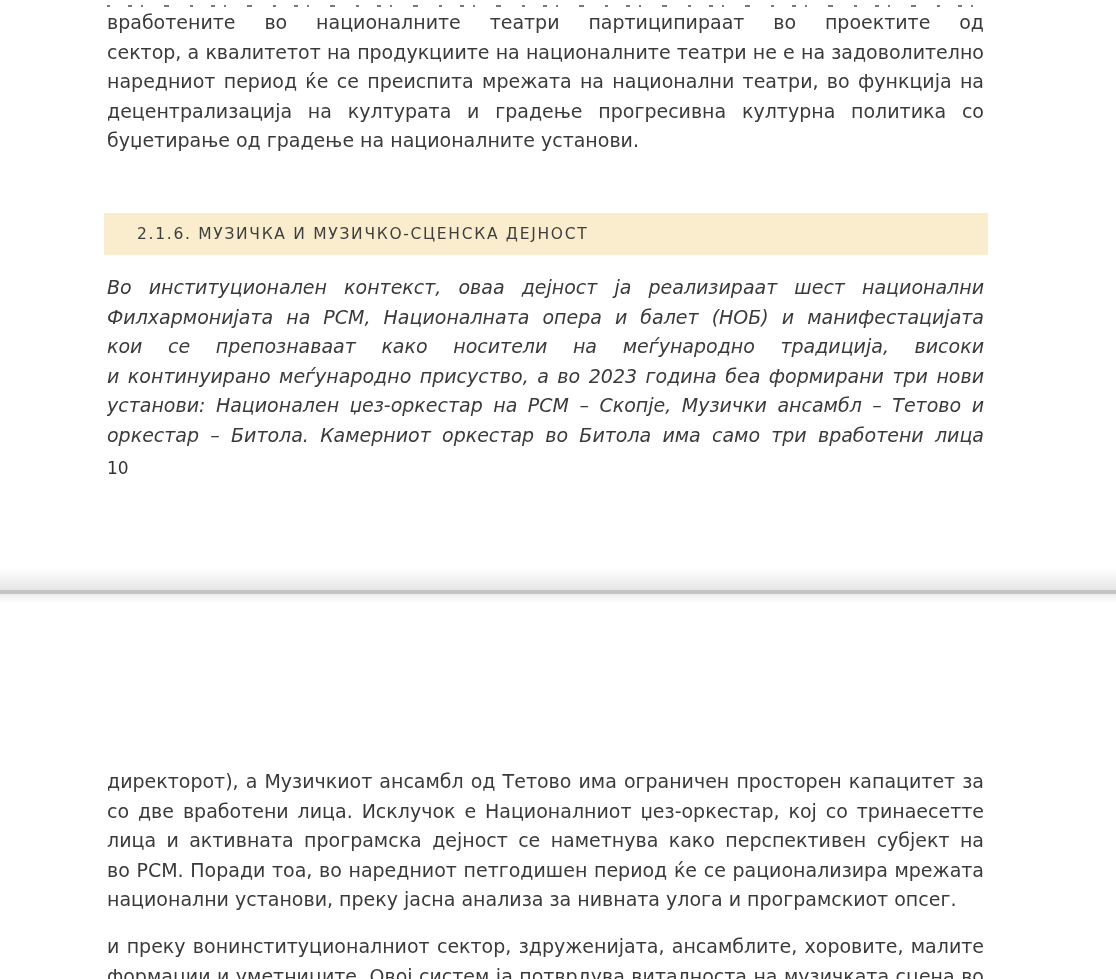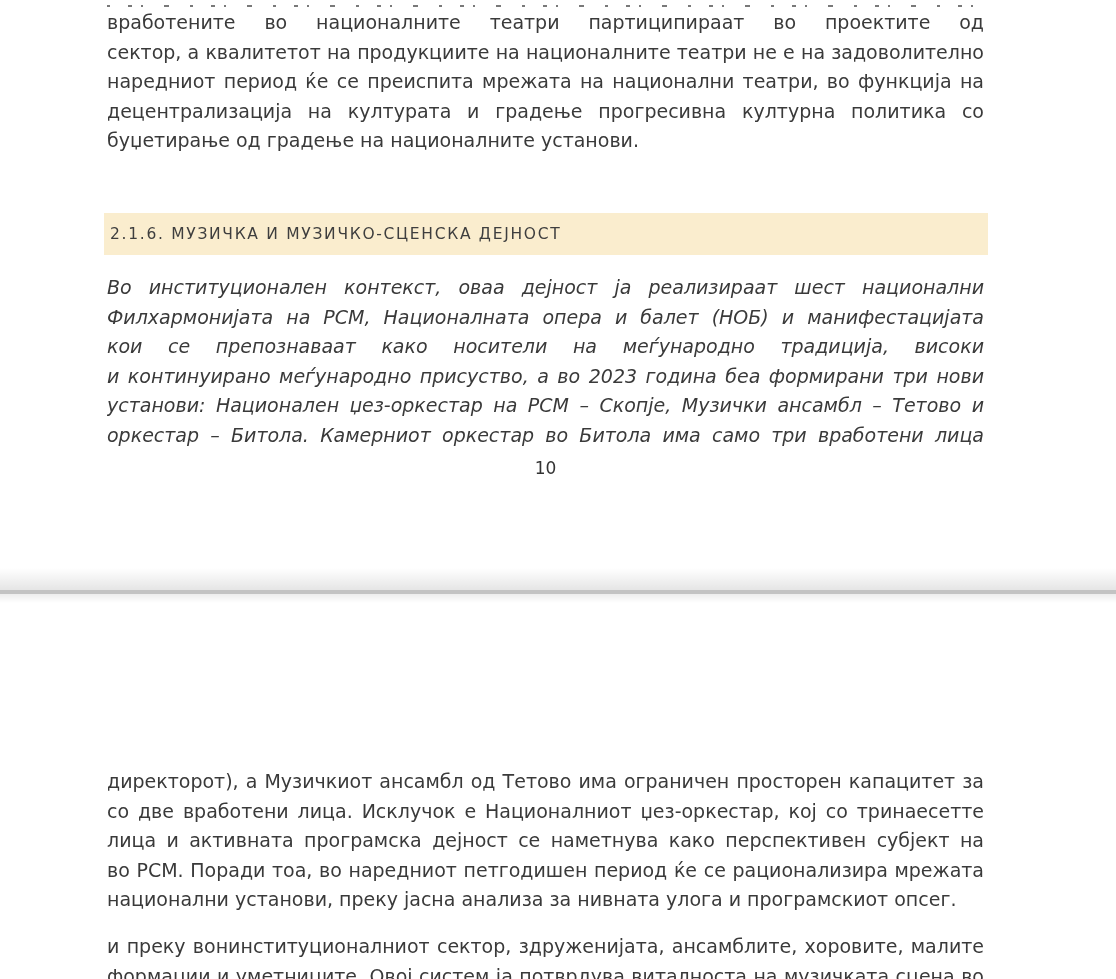--- a/index.html
+++ b/index.html
@@ -97,30 +97,31 @@
     background: #faedce;
     display: flex;
     align-items: center;
   }
   .heading-text {
     padding-left: 6px;
     font-size: 15.5px;
     letter-spacing: 1.7px;
     color: #3e3e3e;
     white-space: nowrap;
+    margin-left: 27px;
   }
 
   #para2-page1 { top: 273px; font-style: italic; }
 
   .page-number {
     position: absolute;
     left: 107px;
     top: 458px;
     width: 877px;
-    text-align: center;
+    text-align: left;
     font-size: 17px;
     color: #333333;
   }
 
   #para1-page2 { top: 126px; }  
   #para2-page2 { top: 291px; }  
 </style>
 </head>
 <body>
 

